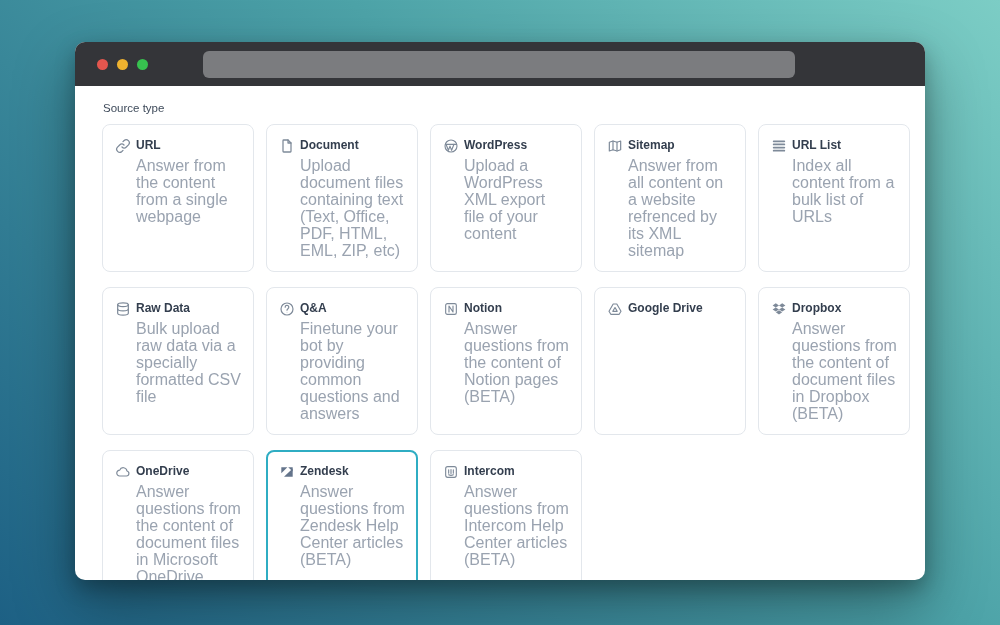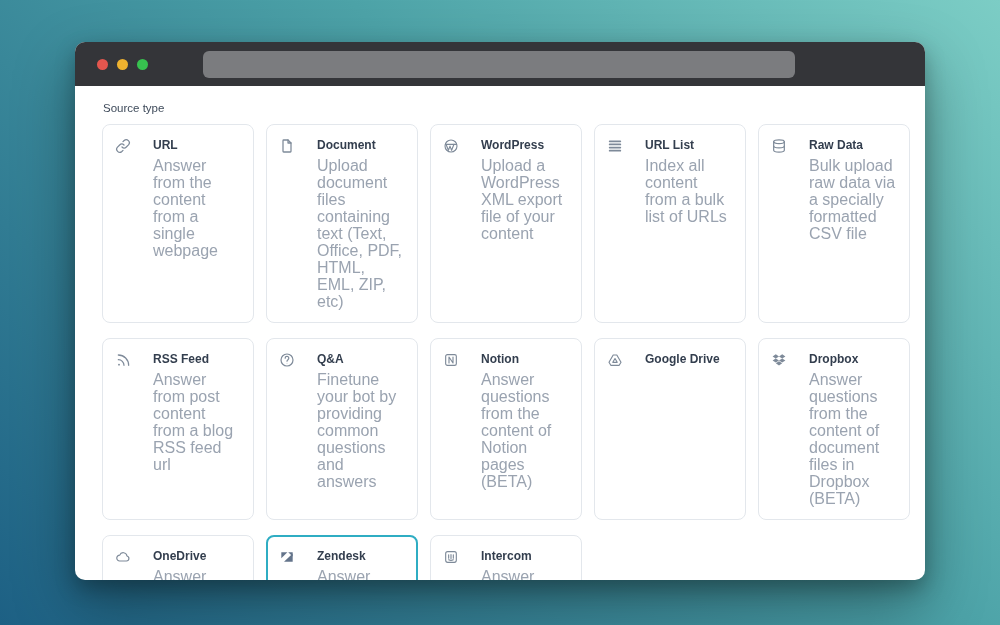--- a/index.html
+++ b/index.html
@@ -31,21 +31,21 @@
   .content { flex: 1; padding: 14px 15px 16px; display: flex; flex-direction: column; margin-left: 12px; }
   .section-label { font-size: 11.5px; color: #3f4b5b; margin: 2px 0 10px 1px; }
   .grid {
     display: grid; grid-template-columns: repeat(5, 1fr);
     column-gap: 12px; row-gap: 15px;
   }
   .card {
     background: #fff; border: 1px solid #e3e7ec; border-radius: 8px;
     padding: 12px; cursor: pointer;
     display: grid; grid-template-columns: 21px 1fr; grid-template-rows: auto 1fr;
-    column-gap: 17px; align-items: start;
+    column-gap: 0; align-items: start;
   }
   .card.selected { border: 2px solid #2fadc3; padding: 11px; }
   .card-icon {
     width: 16px; height: 16px; color: #7e8a99; margin-top: 1px;
     display: flex; align-items: center; justify-content: center;
   }
   .card-icon svg { width: 16px; height: 16px; display: block; }
   .box-word { font-size: 10px; font-weight: bold; color: #7e8a99; letter-spacing: 0; }
   .card-title { font-size: 12px; font-weight: bold; color: #333e4e; line-height: 17px; }
   .card-desc {
@@ -110,48 +110,47 @@
               <circle cx="12" cy="12" r="9"></circle>
               <path d="M4.5 9.5l3.6 9 2.4-6.3 2.4 6.3 3.6-9"></path>
               <path d="M3.5 9.5h17"></path>
             </svg>
           </span>
     <span class="card-title">WordPress</span>
     <span class="card-desc">Upload a WordPress XML export file of your content</span>
   </div>
         <div class="card">
     <span class="card-icon">
+            <svg viewBox="0 0 24 24" fill="none" stroke="currentColor" stroke-width="1.8" stroke-linecap="round" stroke-linejoin="round">
+              <path d="M9 4.5L3.5 6.3v13.2L9 17.7l6 1.8 5.5-1.8V4.5L15 6.3z"></path>
+              <path d="M9 4.5v13.2M15 6.3v13.2"></path>
+            </svg>
+          </span>
+    <span class="card-title">Sitemap</span>
+    <span class="card-desc">Answer from all content on a website refrenced by its XML sitemap</span>
+  </div>
+        <div class="card">
+    <span class="card-icon">
             <svg viewBox="0 0 24 24" fill="none" stroke="currentColor" stroke-width="2.6" stroke-linecap="round">
               <path d="M4 5h16M4 9.7h16M4 14.4h16M4 19h16"></path>
             </svg>
           </span>
     <span class="card-title">URL List</span>
     <span class="card-desc">Index all content from a bulk list of URLs</span>
   </div>
         <div class="card">
     <span class="card-icon">
             <svg viewBox="0 0 24 24" fill="none" stroke="currentColor" stroke-width="1.8" stroke-linecap="round">
               <ellipse cx="12" cy="5.5" rx="8" ry="2.8"></ellipse>
               <path d="M4 5.5V12c0 1.6 3.6 2.8 8 2.8s8-1.2 8-2.8V5.5"></path>
               <path d="M4 12v6.5c0 1.6 3.6 2.8 8 2.8s8-1.2 8-2.8V12"></path>
             </svg>
           </span>
     <span class="card-title">Raw Data</span>
     <span class="card-desc">Bulk upload raw data via a specially formatted CSV file</span>
-  </div>
-        <div class="card">
-    <span class="card-icon">
-            <svg viewBox="0 0 24 24" fill="none" stroke="currentColor" stroke-width="1.9" stroke-linecap="round">
-              <path d="M5 11.5a8.5 8.5 0 0 1 8.5 8.5"></path>
-              <path d="M5 4.5A15.5 15.5 0 0 1 20.5 20"></path>
-              <circle cx="6" cy="19" r="1.4" fill="currentColor" stroke="none"></circle>
-            </svg>
-          </span>
-    <span class="card-title">RSS Feed</span>
-    <span class="card-desc">Answer from post content from a blog RSS feed url</span>
   </div>
         <div class="card">
     <span class="card-icon">
             <svg viewBox="0 0 24 24" fill="none" stroke="currentColor" stroke-width="1.8" stroke-linecap="round" stroke-linejoin="round">
               <circle cx="12" cy="12" r="9"></circle>
               <path d="M9.3 9.2a2.7 2.7 0 1 1 4.4 2.1c-.9.7-1.7 1.2-1.7 2.4"></path>
               <circle cx="12" cy="16.8" r="0.6" fill="currentColor" stroke="none"></circle>
             </svg>
           </span>
     <span class="card-title">Q&amp;A</span>

